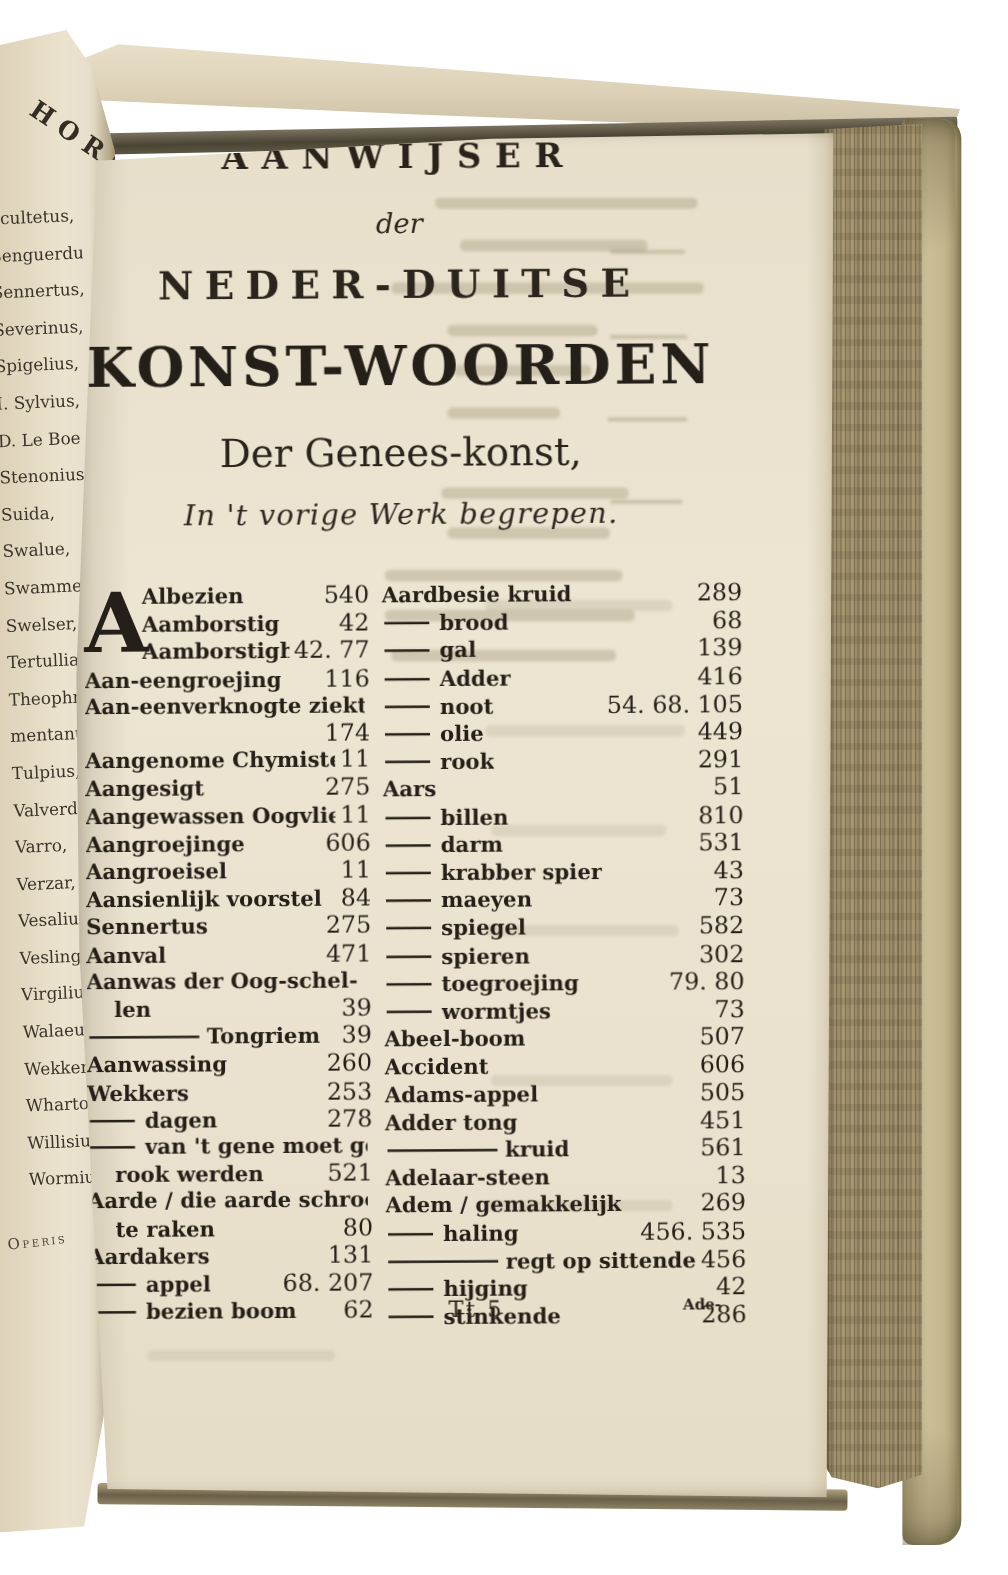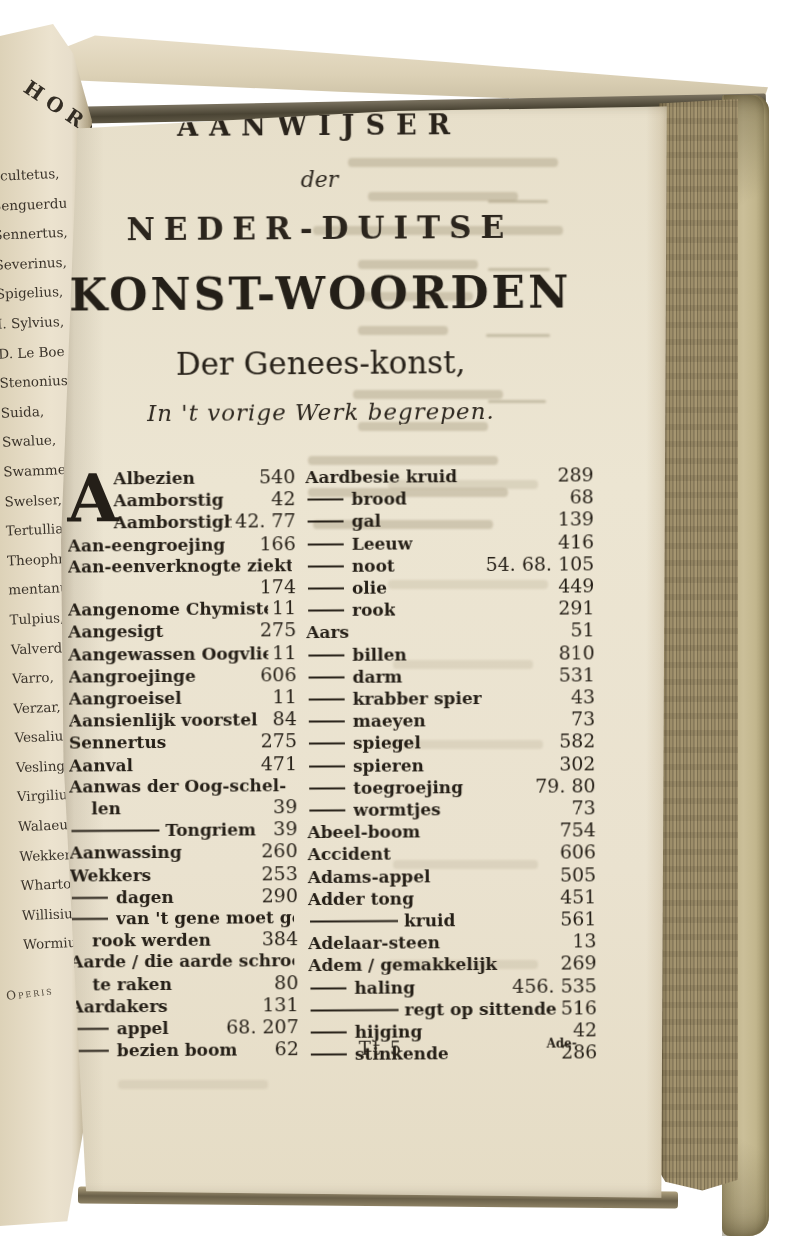--- a/index.html
+++ b/index.html
@@ -197,21 +197,21 @@
       <span class="n">42</span>
     </div>
             <div class="row cap">
 
       <span class="t">Aamborstigheid</span>
       <span class="n">42. 77</span>
     </div>
             <div class="row">
 
       <span class="t">Aan-eengroejing</span>
-      <span class="n">166</span>
+      <span class="n">116</span>
     </div>
             <div class="row">
 
       <span class="t">Aan-eenverknogte ziekten</span>
       <span class="n"></span>
     </div>
             <div class="row">
 
       <span class="t"></span>
       <span class="n">174</span>
@@ -277,31 +277,31 @@
       <span class="n">260</span>
     </div>
             <div class="row">
 
       <span class="t">Wekkers</span>
       <span class="n">253</span>
     </div>
             <div class="row">
       <span class="dash s"></span>
       <span class="t">dagen</span>
-      <span class="n">290</span>
+      <span class="n">278</span>
     </div>
             <div class="row">
       <span class="dash s"></span>
       <span class="t">van 't gene moet ge-</span>
       <span class="n"></span>
     </div>
             <div class="row cont">
 
       <span class="t">rook werden</span>
-      <span class="n">384</span>
+      <span class="n">521</span>
     </div>
             <div class="row">
 
       <span class="t">Aarde / die aarde schroomt</span>
       <span class="n"></span>
     </div>
             <div class="row cont">
 
       <span class="t">te raken</span>
       <span class="n">80</span>
@@ -334,21 +334,21 @@
       <span class="t">brood</span>
       <span class="n">68</span>
     </div>
             <div class="row">
       <span class="dash s"></span>
       <span class="t">gal</span>
       <span class="n">139</span>
     </div>
             <div class="row">
       <span class="dash s"></span>
-      <span class="t">Leeuw</span>
+      <span class="t">Adder</span>
       <span class="n">416</span>
     </div>
             <div class="row">
       <span class="dash s"></span>
       <span class="t">noot</span>
       <span class="n">54. 68. 105</span>
     </div>
             <div class="row">
       <span class="dash s"></span>
       <span class="t">olie</span>
@@ -400,21 +400,21 @@
       <span class="n">79. 80</span>
     </div>
             <div class="row">
       <span class="dash s"></span>
       <span class="t">wormtjes</span>
       <span class="n">73</span>
     </div>
             <div class="row">
 
       <span class="t">Abeel-boom</span>
-      <span class="n">754</span>
+      <span class="n">507</span>
     </div>
             <div class="row">
 
       <span class="t">Accident</span>
       <span class="n">606</span>
     </div>
             <div class="row">
 
       <span class="t">Adams-appel</span>
       <span class="n">505</span>
@@ -440,21 +440,21 @@
       <span class="n">269</span>
     </div>
             <div class="row">
       <span class="dash s"></span>
       <span class="t">haling</span>
       <span class="n">456. 535</span>
     </div>
             <div class="row">
       <span class="dash xl"></span>
       <span class="t">regt op sittende</span>
-      <span class="n">516</span>
+      <span class="n">456</span>
     </div>
             <div class="row">
       <span class="dash s"></span>
       <span class="t">hijging</span>
       <span class="n">42</span>
     </div>
             <div class="row">
       <span class="dash s"></span>
       <span class="t">stinkende</span>
       <span class="n">286</span>

